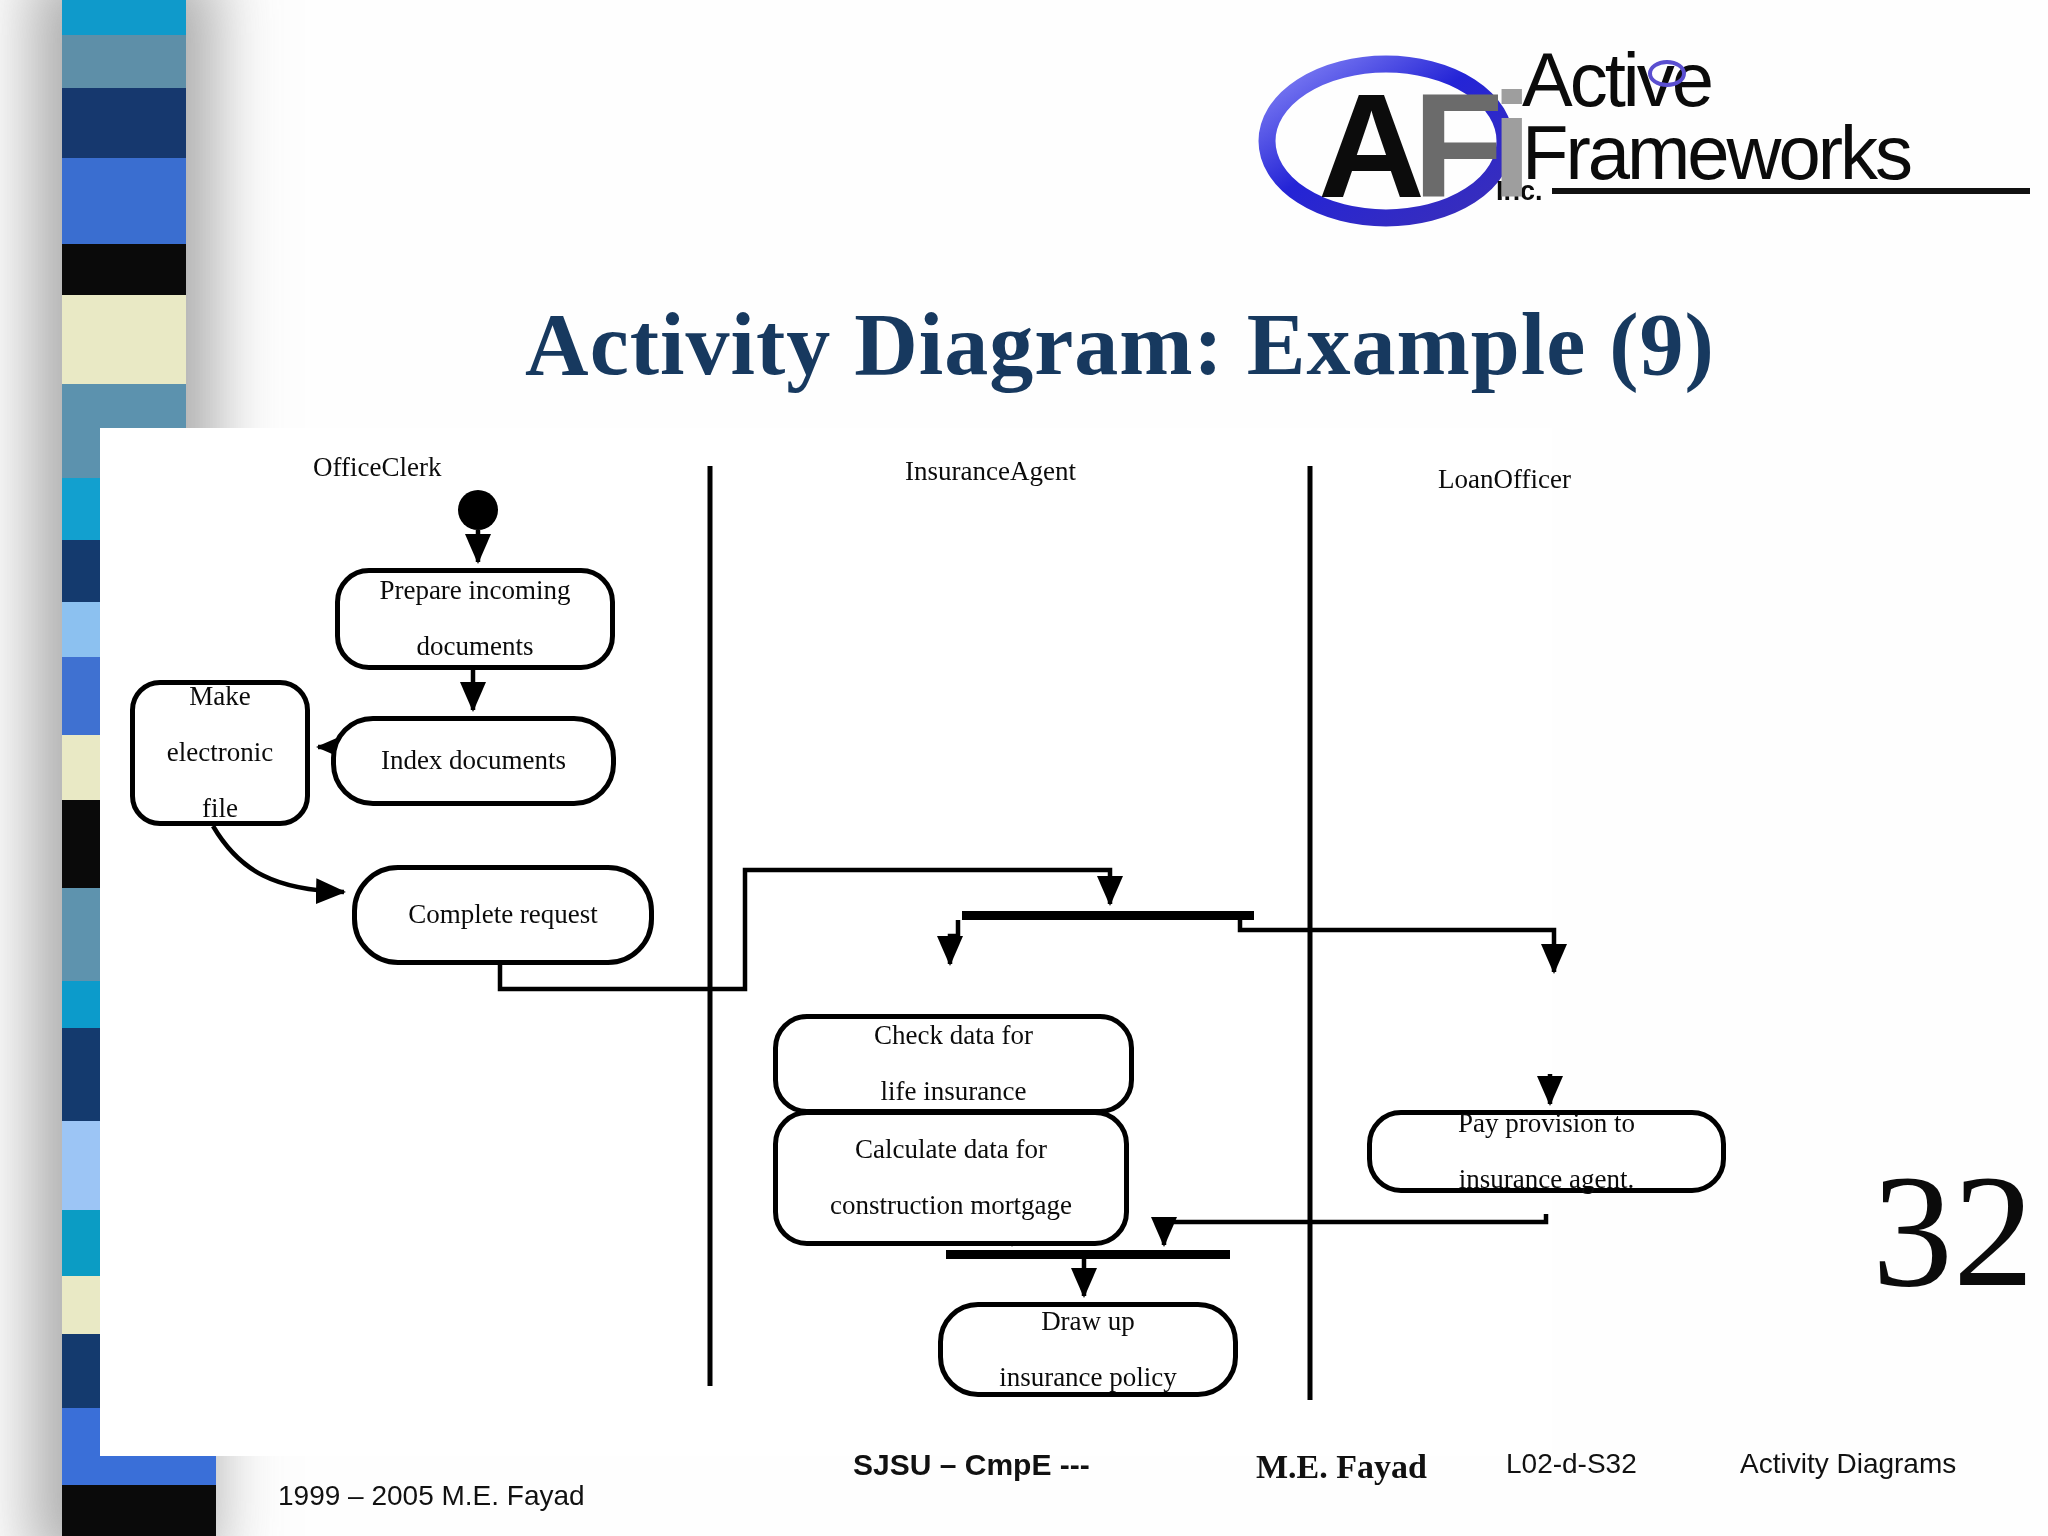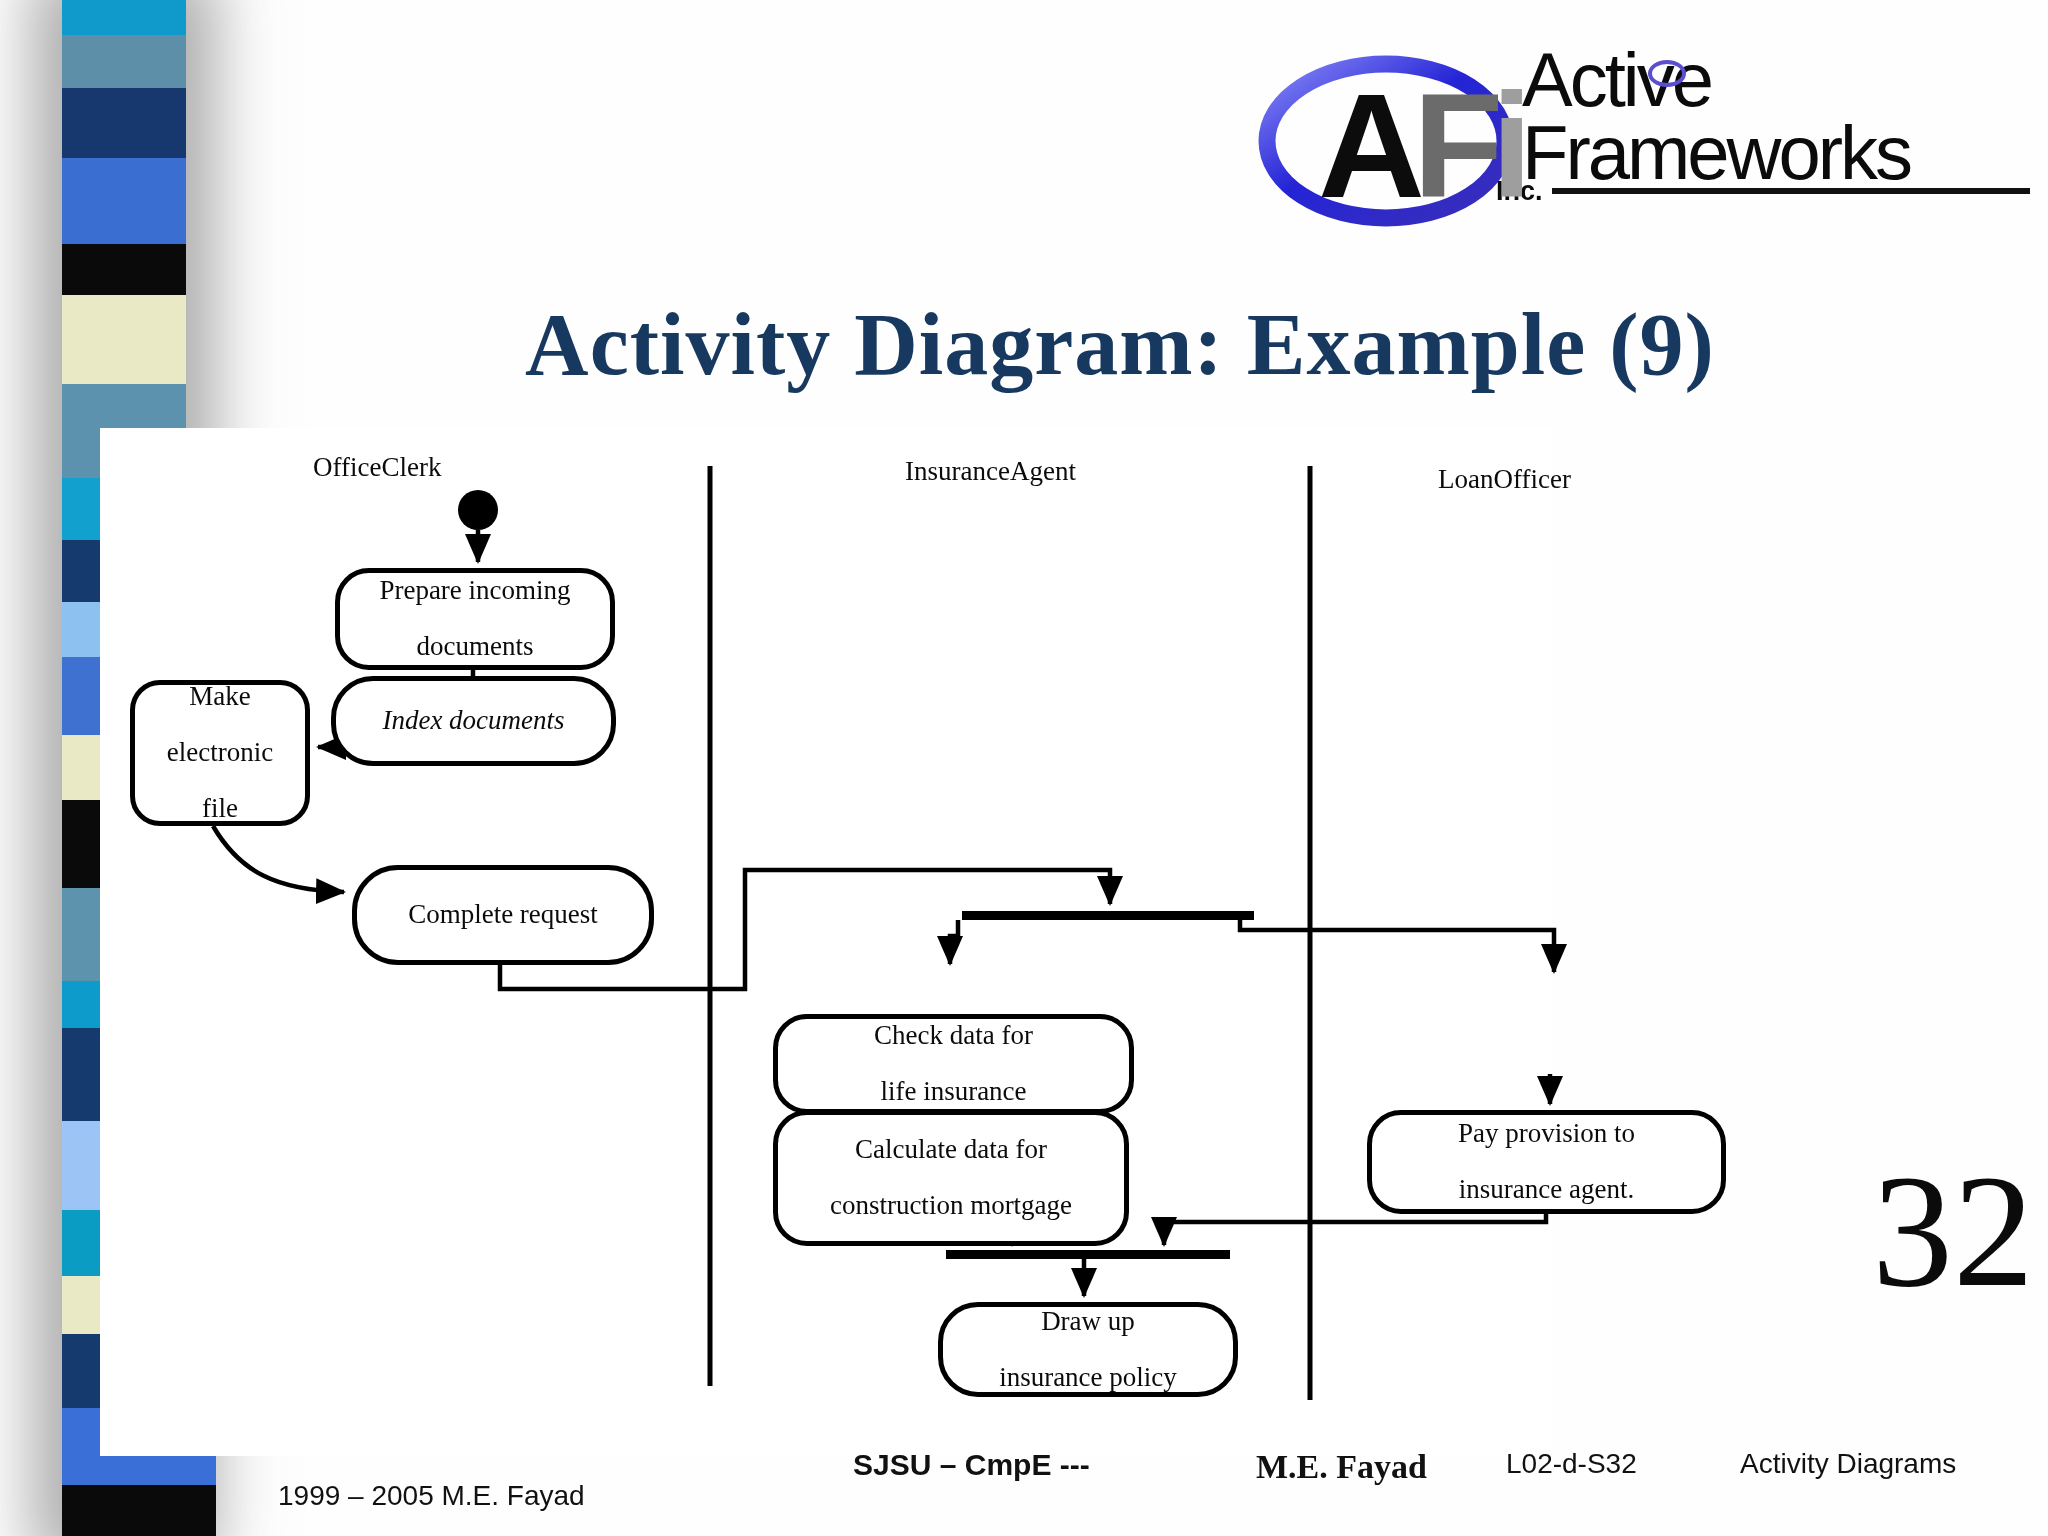--- a/index.html
+++ b/index.html
@@ -35,27 +35,27 @@
   .logo-halo{position:absolute;left:1648px;top:60px;width:30px;height:19px;z-index:4;
              border:4px solid #5a4fd0;border-radius:50%;}
 
   
   .connectors{position:absolute;left:0;top:0;z-index:3;}
   .lane-label{position:absolute;z-index:4;font-size:27px;color:#0b0b0b;white-space:nowrap;}
   .node{position:absolute;z-index:4;box-sizing:border-box;background:#fff;border:5px solid #000;
         border-radius:34px;display:flex;flex-direction:column;align-items:center;justify-content:center;
         text-align:center;font-size:27px;line-height:1.18;color:#0b0b0b;gap:24px;}
   .n-prepare {left:335px;top:568px;width:280px;height:102px;}
-  .n-index   {left:331px;top:676px;width:285px;height:90px;border-radius:42px;font-style:italic;}
+  .n-index   {left:331px;top:716px;width:285px;height:90px;border-radius:42px;}
   .n-make    {left:130px;top:680px;width:180px;height:146px;border-radius:30px;}
   .n-complete{left:352px;top:865px;width:302px;height:100px;border-radius:46px;}
   .n-check   {left:773px;top:1014px;width:361px;height:100px;}
   .n-calc    {left:773px;top:1110px;width:356px;height:136px;}
   .n-contract{left:1374px;top:978px;width:352px;height:96px;}
-  .n-pay     {left:1367px;top:1110px;width:359px;height:104px;}
+  .n-pay     {left:1367px;top:1110px;width:359px;height:83px;}
   .n-policy  {left:938px;top:1302px;width:300px;height:95px;border-radius:40px;}
 
   .page-num{position:absolute;left:1872px;top:1150px;z-index:3;font-size:162px;color:#0b0b0b;line-height:1;}
 
   .footer-item{position:absolute;top:1448px;z-index:3;font-size:28px;color:#111;white-space:nowrap;
                font-family:"Liberation Sans",sans-serif;}
   .f-copyright{left:278px;margin-top:32px;}
   .f-course{left:853px;font-weight:bold;font-size:30px;}
   .f-author{left:1256px;font-family:"Liberation Serif",serif;font-weight:bold;font-size:34px;}
   .f-slideid{left:1506px;}

